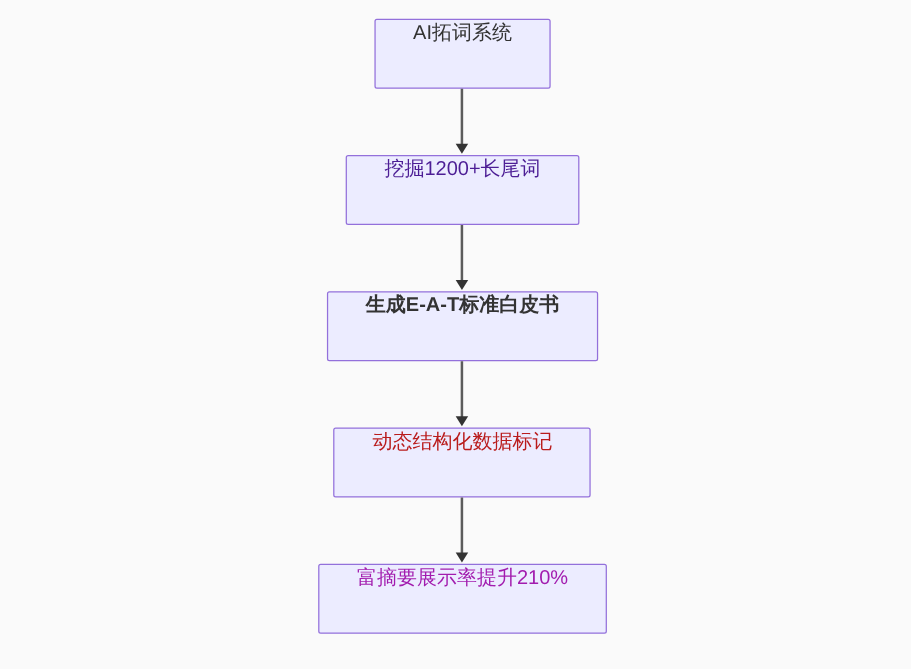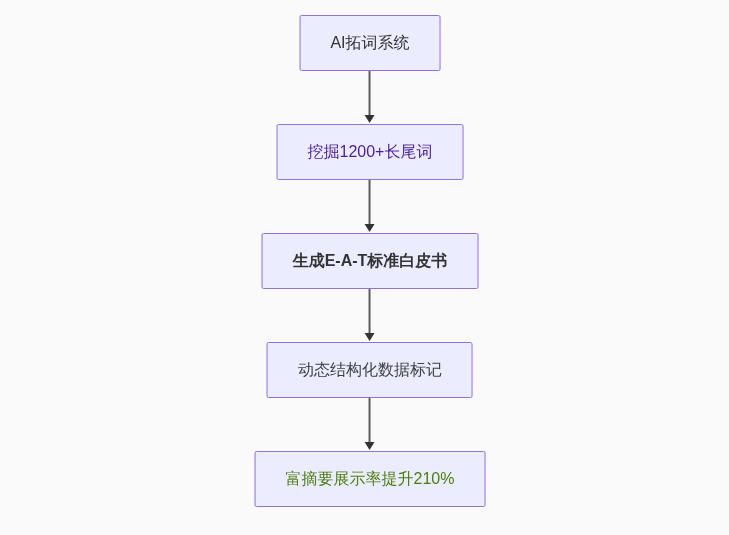--- a/index.html
+++ b/index.html
@@ -20,21 +20,21 @@
     transform: translateX(-50%);
     display: flex;
     flex-direction: column;
     align-items: center;
   }
   .node {
     box-sizing: border-box;
     height: 56px;
     padding: 0 30px;
     display: flex;
-    align-items: center;
+    align-items: flex-start;
     justify-content: center;
     background: #ECECFF;
     border: 1.5px solid #9370DB;
     border-radius: 2px;
     color: #333333;
     font-size: 16px;
     white-space: nowrap;
   }
   .edge {
     position: relative;
@@ -83,26 +83,26 @@
 
   <div class="node" style="background: rgb(236, 236, 255); border-color: rgb(147, 112, 219); color: rgb(51, 51, 51); font-weight: bold;">
     <span>生成E-A-T标准白皮书</span>
   </div>
 
   <div class="edge">
     <span class="line" style="background: rgb(92, 92, 92);"></span>
     <span class="head" style="border-top-color: rgb(51, 51, 51);"></span>
   </div>
 
-  <div class="node" style="background: rgb(236, 236, 255); border-color: rgb(147, 112, 219); color: #404040;">
+  <div class="node" style="background: rgb(236, 236, 255); border-color: rgb(147, 112, 219); color: #b91c1c;">
     <span>动态结构化数据标记</span>
   </div>
 
   <div class="edge">
     <span class="line" style="background: rgb(92, 92, 92);"></span>
     <span class="head" style="border-top-color: rgb(51, 51, 51);"></span>
   </div>
 
-  <div class="node" style="background: rgb(236, 236, 255); border-color: rgb(147, 112, 219); color: #4d7c0f;">
+  <div class="node" style="background: rgb(236, 236, 255); border-color: rgb(147, 112, 219); color: #a21caf;">
     <span>富摘要展示率提升210%</span>
   </div>
 
 </div>
 
 </body></html>

